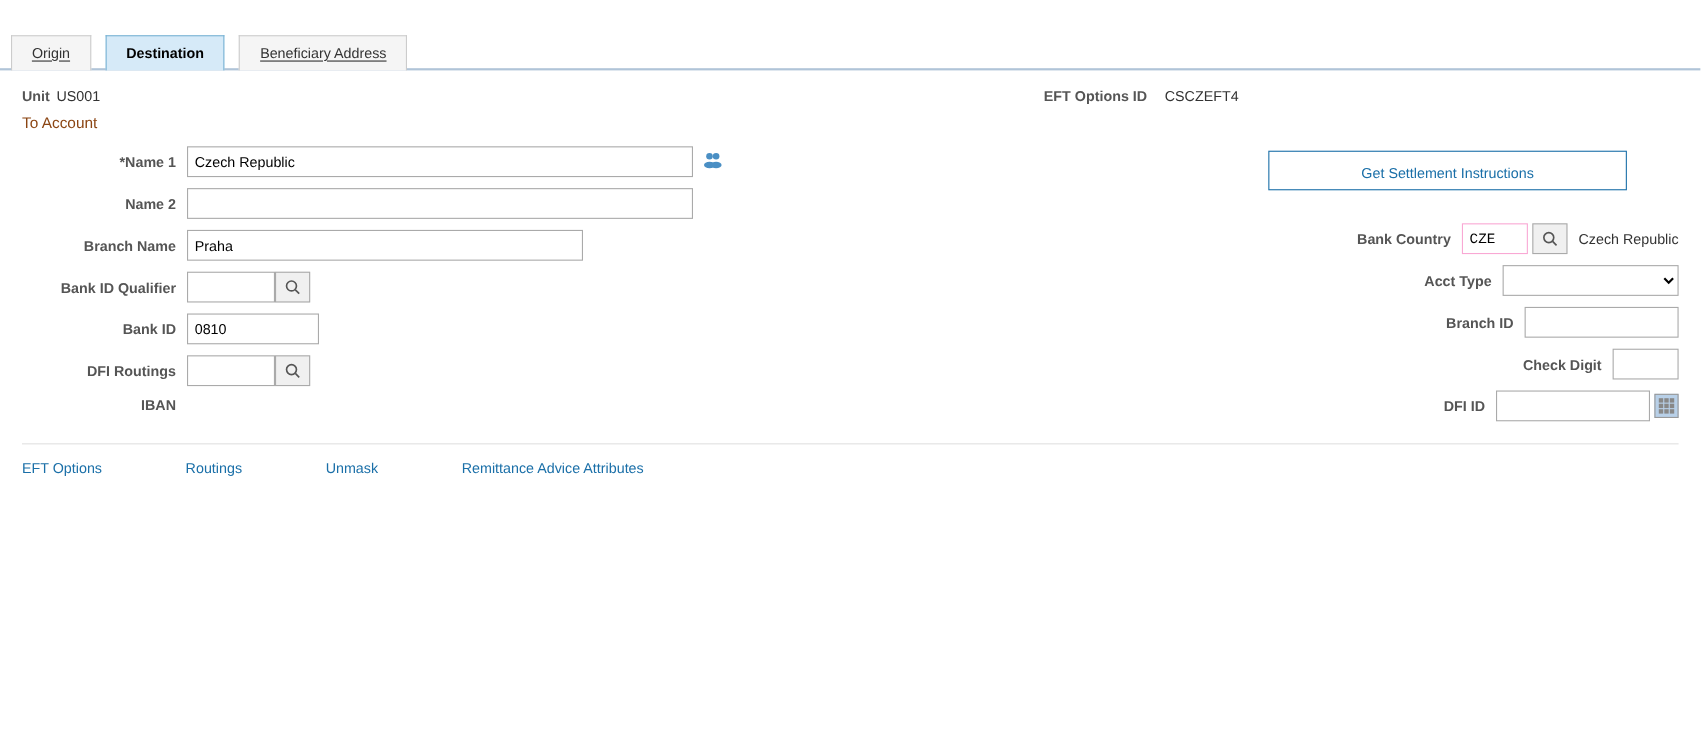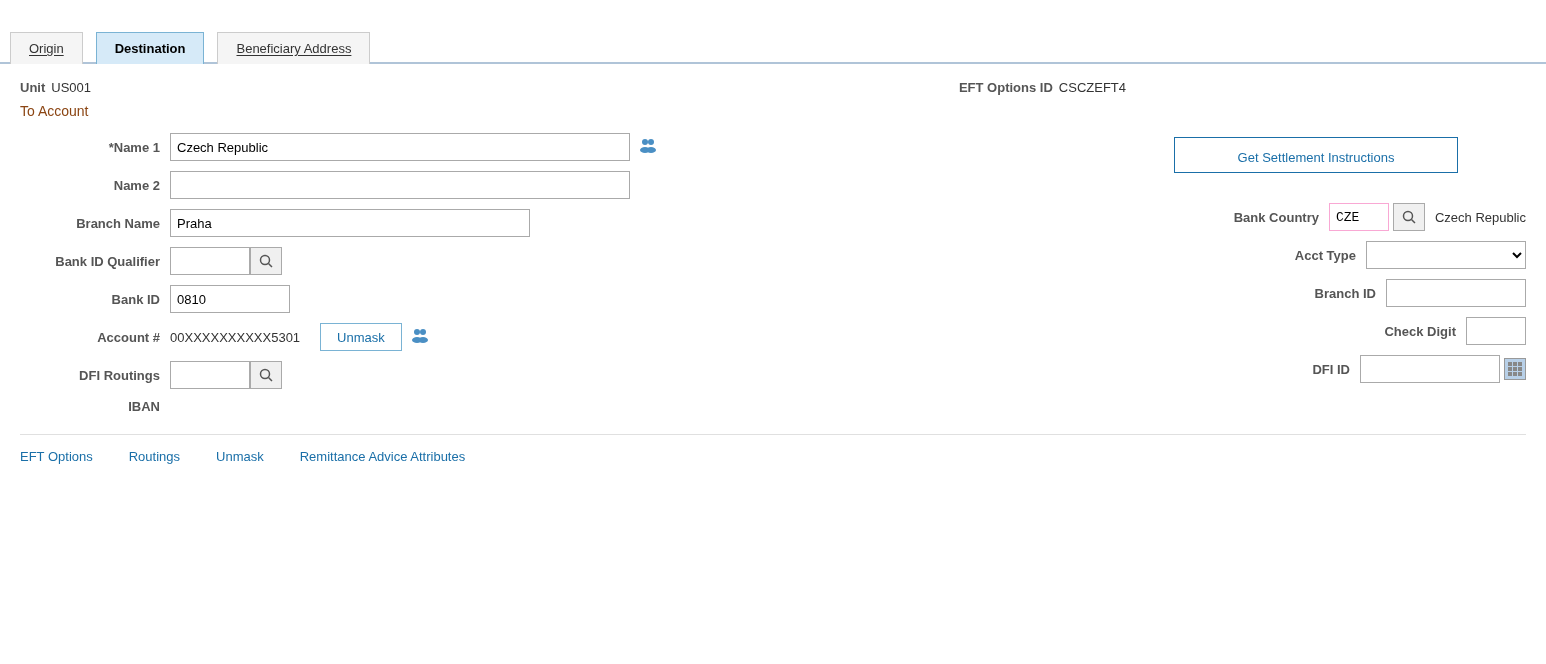--- a/index.html
+++ b/index.html
@@ -179,21 +179,21 @@
     }
 
     
     .get-settlement-btn {
       border: 1.5px solid #1a6fa8;
       background: #fff;
       color: #1a6fa8;
       padding: 12px 20px;
       cursor: pointer;
       font-size: 13px;
-      width: 284px;
+      width: 326px;
       height: 36px;
       margin-left: 40px;
       margin-bottom: 14px;
     }
 
     
     .bank-country-row {
       display: flex;
       align-items: center;
       margin-bottom: 10px;
@@ -238,21 +238,21 @@
       cursor: pointer;
       font-size: 10px;
       display: flex;
       align-items: center;
       justify-content: center;
     }
 
     
     .bottom-links {
       display: flex;
-      gap: 36px;
+      gap: 76px;
       padding: 14px 0 4px 0;
       border-top: 1px solid #e0e0e0;
       margin-top: 10px;
     }
     .bottom-link {
       color: #1a6fa8;
       cursor: pointer;
       font-size: 13px;
       text-decoration: none;
     }
@@ -266,21 +266,21 @@
   <div class="tab">Beneficiary Address</div>
 </div>
 
 <div class="main">
 
   <div class="header-row">
     <span class="unit-label">Unit</span>
     <span class="unit-value">US001</span>
     <span style="flex:1"></span>
     <span class="eft-label">EFT Options ID</span>
-    <span class="eft-value" style="margin-right:400px;">CSCZEFT4</span>
+    <span class="eft-value" style="margin-left:10px;margin-right:400px;">CSCZEFT4</span>
   </div>
 
   <div class="to-account-heading">To Account</div>
 
   <div class="form-body">
 
     <div class="form-left">
 
       <div class="field-row">
         <span class="field-label">*Name 1</span>
@@ -315,33 +315,20 @@
             <line x1="9.5" y1="9.5" x2="13" y2="13" stroke="#555" stroke-width="1.5"></line>
           </svg>
         </button>
       </div>
 
       <div class="field-row">
         <span class="field-label">Bank ID</span>
         <input class="field-input bank-id" type="text" value="0810" style="">
       </div>
 
-      <div class="field-row">
-        <span class="field-label">Account #</span>
-        <span class="account-text">00XXXXXXXXXX5301</span>
-        <button class="unmask-btn" style="margin-left:20px;">Unmask</button>
-        <span class="people-icon" title="Lookup" style="margin-left:8px;">
-          <svg width="20" height="20" viewBox="0 0 20 20" fill="none">
-            <circle cx="7" cy="7" r="3" fill="#4a8fc4"></circle>
-            <circle cx="13" cy="7" r="3" fill="#4a8fc4"></circle>
-            <ellipse cx="7" cy="15" rx="5" ry="3" fill="#4a8fc4"></ellipse>
-            <ellipse cx="13" cy="15" rx="5" ry="3" fill="#4a8fc4"></ellipse>
-          </svg>
-        </span>
-      </div>
 
       <div class="field-row">
         <span class="field-label">DFI Routings</span>
         <input class="field-input" type="text" style="width: 80px;" value="">
         <button class="search-btn">
           <svg viewBox="0 0 14 14" fill="none">
             <circle cx="6" cy="6" r="4.5" stroke="#555" stroke-width="1.5"></circle>
             <line x1="9.5" y1="9.5" x2="13" y2="13" stroke="#555" stroke-width="1.5"></line>
           </svg>
         </button>

